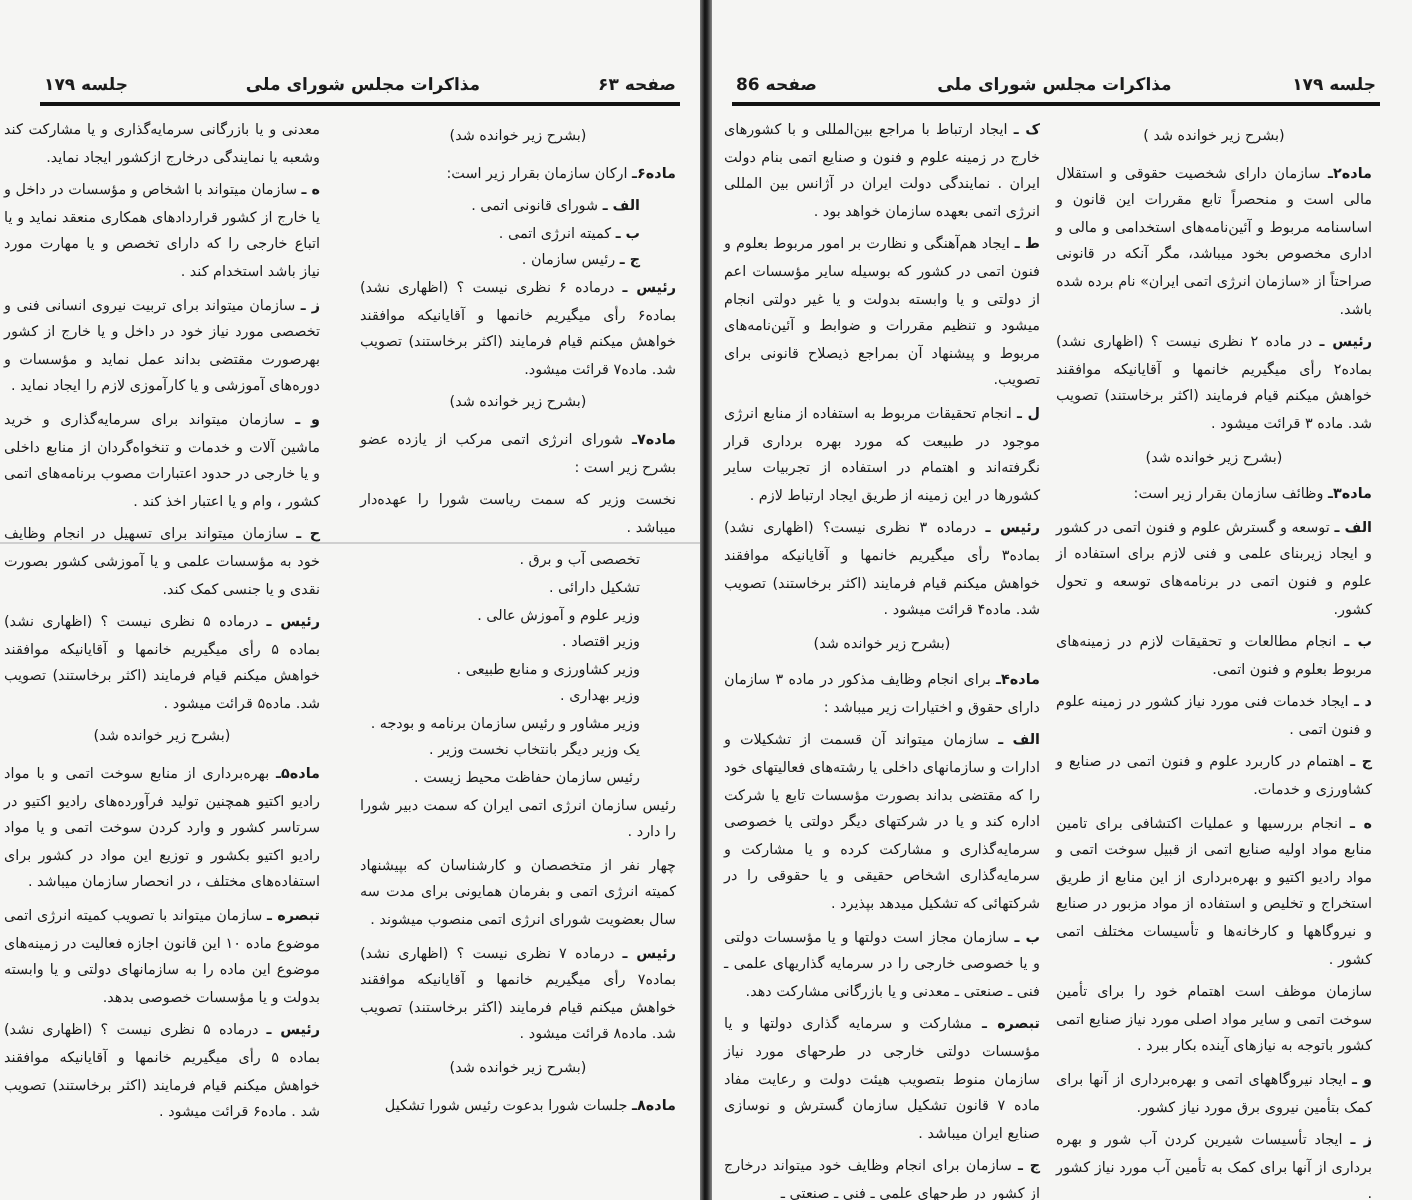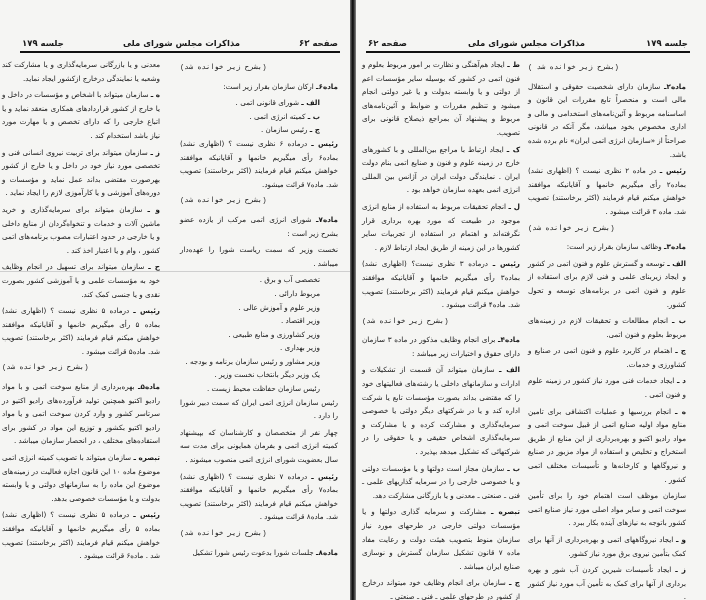--- a/index.html
+++ b/index.html
@@ -34,21 +34,21 @@
   .col {
     position:absolute; top:58px; width:158px;
     direction:rtl; text-align:justify;
     font-size:7.2px; line-height:13.6px;
   }
   .left .col.c1 { right:14px; }
   .left .col.c2 { right:192px; }
   .right .col.c1 { right:20px; }
   .right .col.c2 { right:186px; }
   .p { margin:0 0 3px 0; }
-  .center { text-align:left; margin:3px 0 5px 0;font-family:Liberation Mono, monospace; }
+  .center { text-align:center; margin:3px 0 5px 0; }
   .b { font-weight:bold; }
   .list-item { padding-right:18px; margin:0; }
   .faint-line { position:absolute; left:0; right:0; height:1px; background:#cfcfcf; }
 </style>
 </head>
 <body>
 
 <div class="spread">
 
   <div class="page left">
@@ -62,21 +62,21 @@
         <div class="center"><span>(بشرح زیر خوانده شد)</span></div>
         <div class="p"><span class="b">ماده۶ـ</span><span> ارکان سازمان بقرار زیر است:</span></div>
         <div class="p list-item"><span class="b">الف ـ</span><span> شورای قانونی اتمی .</span></div>
         <div class="p list-item"><span class="b">ب ـ</span><span> کمیته انرژی اتمی .</span></div>
         <div class="p list-item"><span class="b">ج ـ</span><span> رئیس سازمان .</span></div>
         <div class="p"><span class="b">رئیس ـ</span><span> درماده ۶ نظری نیست ؟ (اظهاری نشد) بماده۶ رأی میگیریم خانمها و آقایانیکه موافقند خواهش میکنم قیام فرمایند (اکثر برخاستند) تصویب شد. ماده۷ قرائت میشود.</span></div>
         <div class="center"><span>(بشرح زیر خوانده شد)</span></div>
         <div class="p"><span class="b">ماده۷ـ</span><span> شورای انرژی اتمی مرکب از یازده عضو بشرح زیر است :</span></div>
         <div class="p"><span>نخست وزیر که سمت ریاست شورا را عهده‌دار میباشد .</span></div>
         <div class="p list-item"><span>تخصصی آب و برق .</span></div>
-        <div class="p list-item"><span>مربوط دارائی .</span></div>
+        <div class="p list-item"><span>تشکیل دارائی .</span></div>
         <div class="p list-item"><span>وزیر علوم و آموزش عالی .</span></div>
         <div class="p list-item"><span>وزیر اقتصاد .</span></div>
         <div class="p list-item"><span>وزیر کشاورزی و منابع طبیعی .</span></div>
         <div class="p list-item"><span>وزیر بهداری .</span></div>
         <div class="p list-item"><span>وزیر مشاور و رئیس سازمان برنامه و بودجه .</span></div>
         <div class="p list-item"><span>یک وزیر دیگر بانتخاب نخست وزیر .</span></div>
         <div class="p list-item"><span>رئیس سازمان حفاظت محیط زیست .</span></div>
         <div class="p"><span>رئیس سازمان انرژی اتمی ایران که سمت دبیر شورا را دارد .</span></div>
         <div class="p"><span>چهار نفر از متخصصان و کارشناسان که بپیشنهاد کمیته انرژی اتمی و بفرمان همایونی برای مدت سه سال بعضویت شورای انرژی اتمی منصوب میشوند .</span></div>
         <div class="p"><span class="b">رئیس ـ</span><span> درماده ۷ نظری نیست ؟ (اظهاری نشد) بماده۷ رأی میگیریم خانمها و آقایانیکه موافقند خواهش میکنم قیام فرمایند (اکثر برخاستند) تصویب شد. ماده۸ قرائت میشود .</span></div>
@@ -97,41 +97,41 @@
       </div>
     <div class="faint-line" style="top:271px;"></div>
   </div>
 
   <div class="gutter"></div>
 
   <div class="page right">
     <div class="running-head">
       <span>جلسه ۱۷۹</span>
       <span>مذاکرات مجلس شورای ملی</span>
-      <span>صفحه ۶۲</span>
+      <span>صفحه 86</span>
     </div>
     <div class="rule"></div>
     <div class="col c1">
         <div class="center"><span>(بشرح زیر خوانده شد )</span></div>
         <div class="p"><span class="b">ماده۲ـ</span><span> سازمان دارای شخصیت حقوقی و استقلال مالی است و منحصراً تابع مقررات این قانون و اساسنامه مربوط و آئین‌نامه‌های استخدامی و مالی و اداری مخصوص بخود میباشد، مگر آنکه در قانونی صراحتاً از «سازمان انرژی اتمی ایران» نام برده شده باشد.</span></div>
         <div class="p"><span class="b">رئیس ـ</span><span> در ماده ۲ نظری نیست ؟ (اظهاری نشد) بماده۲ رأی میگیریم خانمها و آقایانیکه موافقند خواهش میکنم قیام فرمایند (اکثر برخاستند) تصویب شد. ماده ۳ قرائت میشود .</span></div>
         <div class="center"><span>(بشرح زیر خوانده شد)</span></div>
         <div class="p"><span class="b">ماده۳ـ</span><span> وظائف سازمان بقرار زیر است:</span></div>
         <div class="p"><span class="b">الف ـ</span><span> توسعه و گسترش علوم و فنون اتمی در کشور و ایجاد زیربنای علمی و فنی لازم برای استفاده از علوم و فنون اتمی در برنامه‌های توسعه و تحول کشور.</span></div>
         <div class="p"><span class="b">ب ـ</span><span> انجام مطالعات و تحقیقات لازم در زمینه‌های مربوط بعلوم و فنون اتمی.</span></div>
+        <div class="p"><span class="b">د ـ</span><span> ایجاد خدمات فنی مورد نیاز کشور در زمینه علوم و فنون اتمی .</span></div>
         <div class="p"><span class="b">ج ـ</span><span> اهتمام در کاربرد علوم و فنون اتمی در صنایع و کشاورزی و خدمات.</span></div>
-        <div class="p"><span class="b">د ـ</span><span> ایجاد خدمات فنی مورد نیاز کشور در زمینه علوم و فنون اتمی .</span></div>
         <div class="p"><span class="b">ه ـ</span><span> انجام بررسیها و عملیات اکتشافی برای تامین منابع مواد اولیه صنایع اتمی از قبیل سوخت اتمی و مواد رادیو اکتیو و بهره‌برداری از این منابع از طریق استخراج و تخلیص و استفاده از مواد مزبور در صنایع و نیروگاهها و کارخانه‌ها و تأسیسات مختلف اتمی کشور .</span></div>
         <div class="p"><span>سازمان موظف است اهتمام خود را برای تأمین سوخت اتمی و سایر مواد اصلی مورد نیاز صنایع اتمی کشور باتوجه به نیازهای آینده بکار ببرد .</span></div>
         <div class="p"><span class="b">و ـ</span><span> ایجاد نیروگاههای اتمی و بهره‌برداری از آنها برای کمک بتأمین نیروی برق مورد نیاز کشور.</span></div>
         <div class="p"><span class="b">ز ـ</span><span> ایجاد تأسیسات شیرین کردن آب شور و بهره برداری از آنها برای کمک به تأمین آب مورد نیاز کشور .</span></div>
       </div>
     <div class="col c2">
+        <div class="p"><span class="b">ک ـ</span><span> ایجاد ارتباط با مراجع بین‌المللی و با کشورهای خارج در زمینه علوم و فنون و صنایع اتمی بنام دولت ایران . نمایندگی دولت ایران در آژانس بین المللی انرژی اتمی بعهده سازمان خواهد بود .</span></div>
         <div class="p"><span class="b">ط ـ</span><span> ایجاد هم‌آهنگی و نظارت بر امور مربوط بعلوم و فنون اتمی در کشور که بوسیله سایر مؤسسات اعم از دولتی و یا وابسته بدولت و یا غیر دولتی انجام میشود و تنظیم مقررات و ضوابط و آئین‌نامه‌های مربوط و پیشنهاد آن بمراجع ذیصلاح قانونی برای تصویب.</span></div>
-        <div class="p"><span class="b">ک ـ</span><span> ایجاد ارتباط با مراجع بین‌المللی و با کشورهای خارج در زمینه علوم و فنون و صنایع اتمی بنام دولت ایران . نمایندگی دولت ایران در آژانس بین المللی انرژی اتمی بعهده سازمان خواهد بود .</span></div>
         <div class="p"><span class="b">ل ـ</span><span> انجام تحقیقات مربوط به استفاده از منابع انرژی موجود در طبیعت که مورد بهره برداری قرار نگرفته‌اند و اهتمام در استفاده از تجربیات سایر کشورها در این زمینه از طریق ایجاد ارتباط لازم .</span></div>
         <div class="p"><span class="b">رئیس ـ</span><span> درماده ۳ نظری نیست؟ (اظهاری نشد) بماده۳ رأی میگیریم خانمها و آقایانیکه موافقند خواهش میکنم قیام فرمایند (اکثر برخاستند) تصویب شد. ماده۴ قرائت میشود .</span></div>
         <div class="center"><span>(بشرح زیر خوانده شد)</span></div>
         <div class="p"><span class="b">ماده۴ـ</span><span> برای انجام وظایف مذکور در ماده ۳ سازمان دارای حقوق و اختیارات زیر میباشد :</span></div>
         <div class="p"><span class="b">الف ـ</span><span> سازمان میتواند آن قسمت از تشکیلات و ادارات و سازمانهای داخلی یا رشته‌های فعالیتهای خود را که مقتضی بداند بصورت مؤسسات تابع یا شرکت اداره کند و یا در شرکتهای دیگر دولتی یا خصوصی سرمایه‌گذاری و مشارکت کرده و یا مشارکت و سرمایه‌گذاری اشخاص حقیقی و یا حقوقی را در شرکتهائی که تشکیل میدهد بپذیرد .</span></div>
         <div class="p"><span class="b">ب ـ</span><span> سازمان مجاز است دولتها و یا مؤسسات دولتی و یا خصوصی خارجی را در سرمایه گذاریهای علمی ـ فنی ـ صنعتی ـ معدنی و یا بازرگانی مشارکت دهد.</span></div>
         <div class="p"><span class="b">تبصره ـ</span><span> مشارکت و سرمایه گذاری دولتها و یا مؤسسات دولتی خارجی در طرحهای مورد نیاز سازمان منوط بتصویب هیئت دولت و رعایت مفاد ماده ۷ قانون تشکیل سازمان گسترش و نوسازی صنایع ایران میباشد .</span></div>
         <div class="p"><span class="b">ج ـ</span><span> سازمان برای انجام وظایف خود میتواند درخارج از کشور در طرحهای علمی ـ فنی ـ صنعتی ـ</span></div>
       </div>
   </div>

